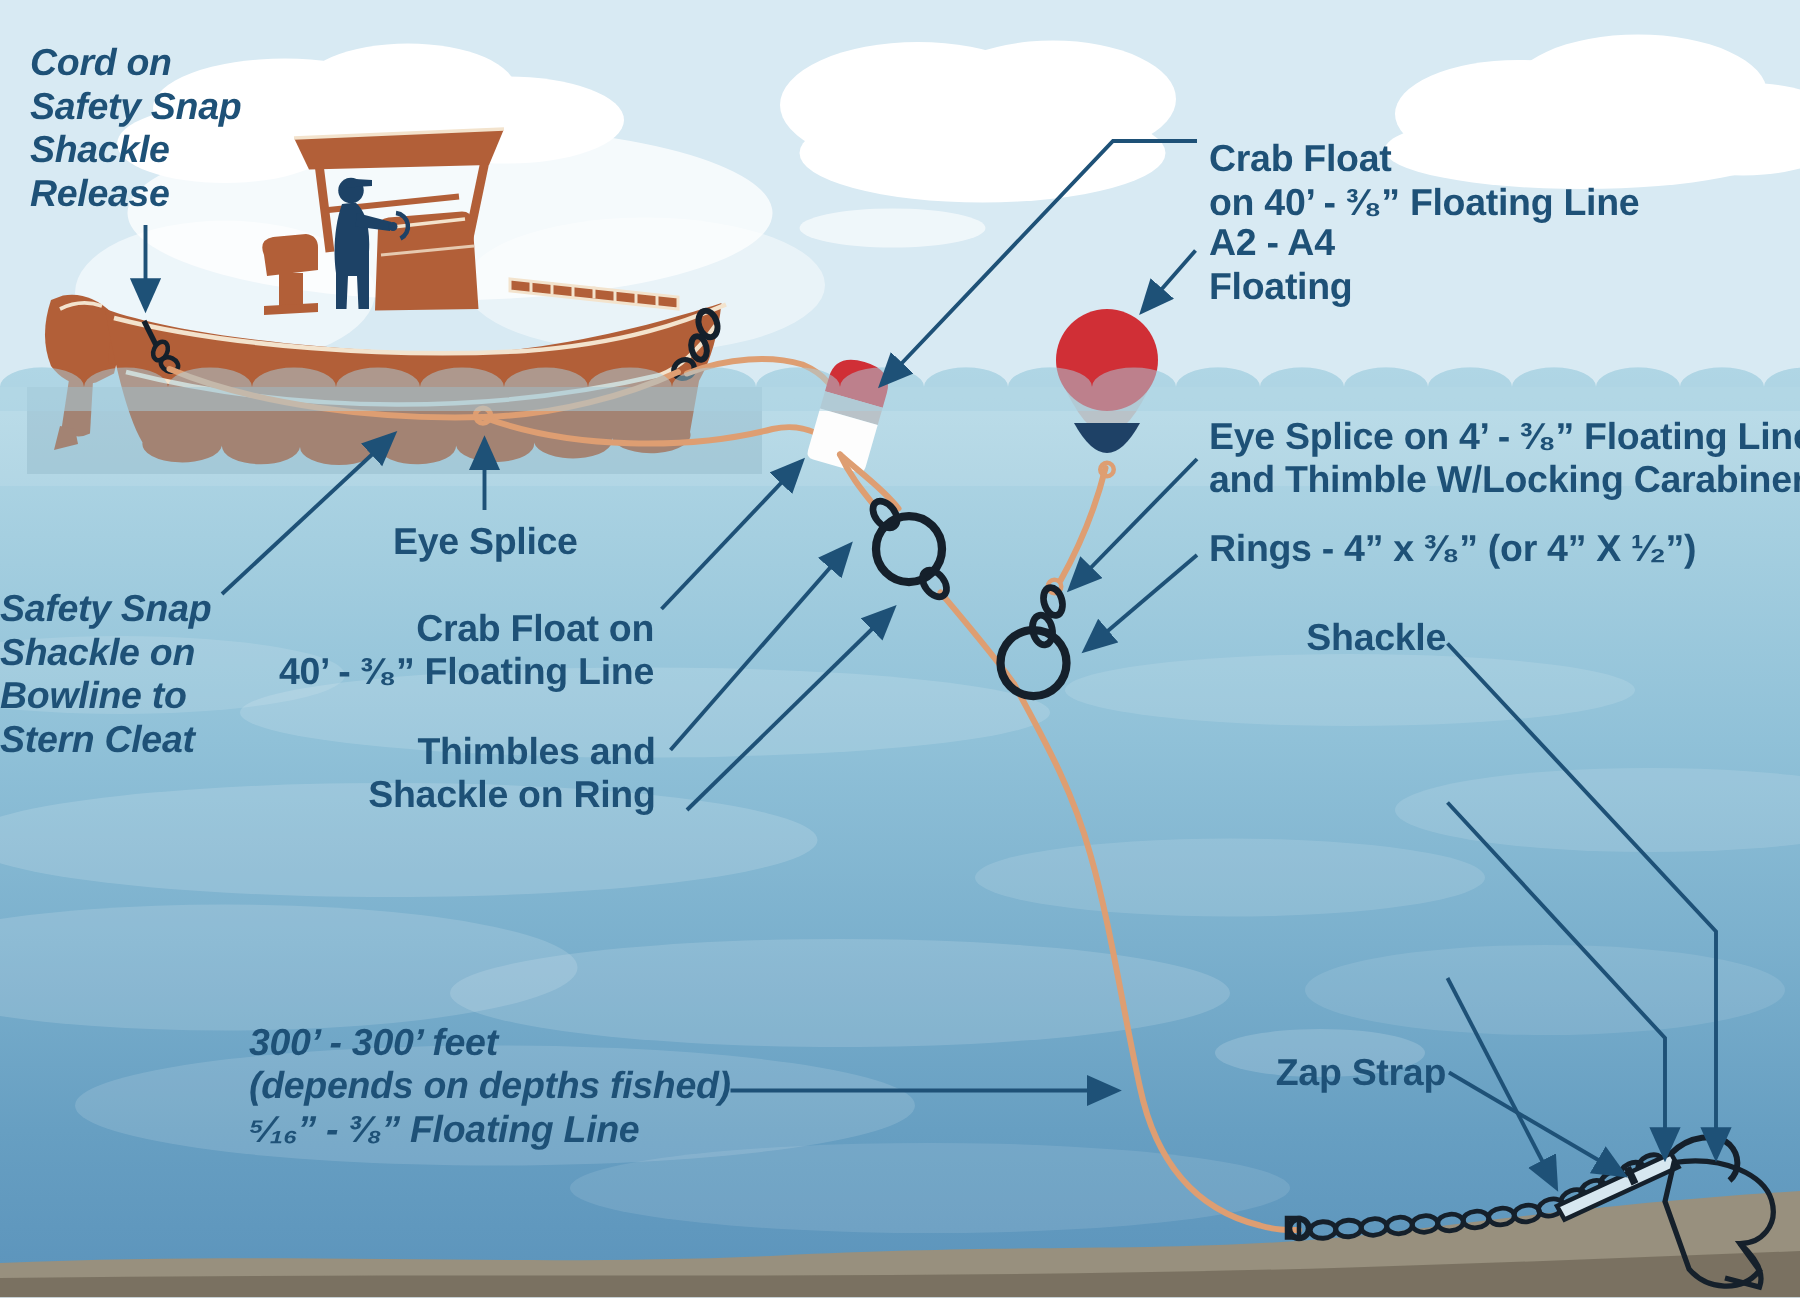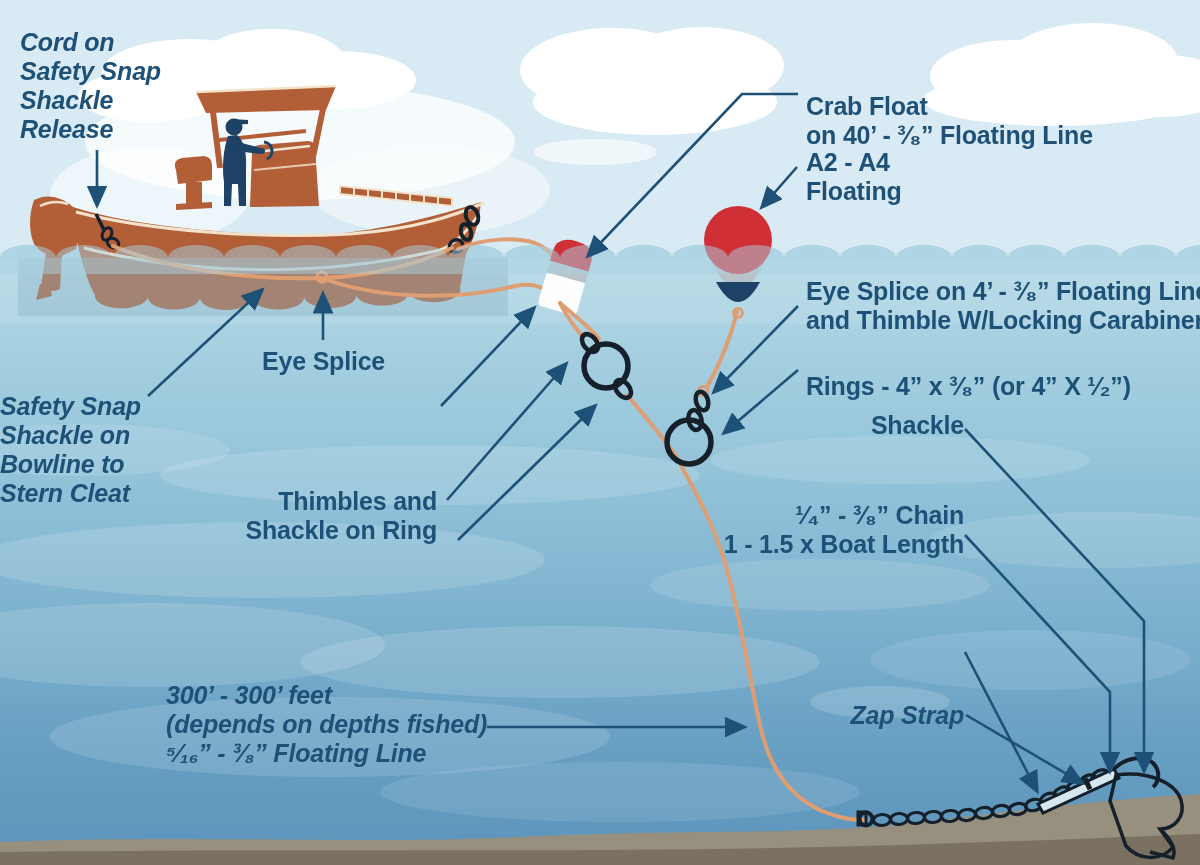--- a/index.html
+++ b/index.html
@@ -250,29 +250,29 @@
 <div class="lbl center" style="left:20px;top:28px;width:156px;">Cord on
 Safety Snap
 Shackle
 Release</div>
 <div class="lbl" style="left:806px;top:76px;margin-top:16px;">Crab Float
 on 40’ - ³⁄₈” Floating Line</div>
 <div class="lbl" style="left:806px;top:148px;">A2 - A4
 Floating</div>
 <div class="lbl" style="left:806px;top:277px;">Eye Splice on 4’ - ³⁄₈” Floating Line
 and Thimble W/Locking Carabiner</div>
-<div class="lbl" style="left:806px;top:372px;">Rings - 4” x ³⁄₈” (or 4” X ¹⁄₂”)</div>
+<div class="lbl" style="left:806px;top:352px;">Rings - 4” x ³⁄₈” (or 4” X ¹⁄₂”)</div>
 <div class="lbl right" style="right:236px;top:411px;">Shackle</div>
-<div class="lbl right" style="right:236px;top:501px;">¹⁄₄” - ³⁄₈” Chain
-1 - 1.5 x Boat Length</div>
-<div class="lbl right" style="right:236px;top:701px;font-style:italic;">Zap Strap</div>
+<div class="lbl right" style="right:236px;top:701px;">Zap Strap</div>
 <div class="lbl center" style="left:0px;top:392px;width:152px;">Safety Snap
 Shackle on
 Bowline to
 Stern Cleat</div>
 <div class="lbl" style="left:262px;top:347px;">Eye Splice</div>
+<div class="lbl right" style="right:764px;top:405px;">Crab Float on
+40’ - ³⁄₈” Floating Line</div>
 <div class="lbl right" style="right:763px;top:487px;">Thimbles and
 Shackle on Ring</div>
 <div class="lbl center" style="left:166px;top:681px;width:334px;">300’ - 300’ feet
 (depends on depths fished)
 ⁵⁄₁₆” - ³⁄₈” Floating Line</div>
 
 </div>
 
 </body></html>

